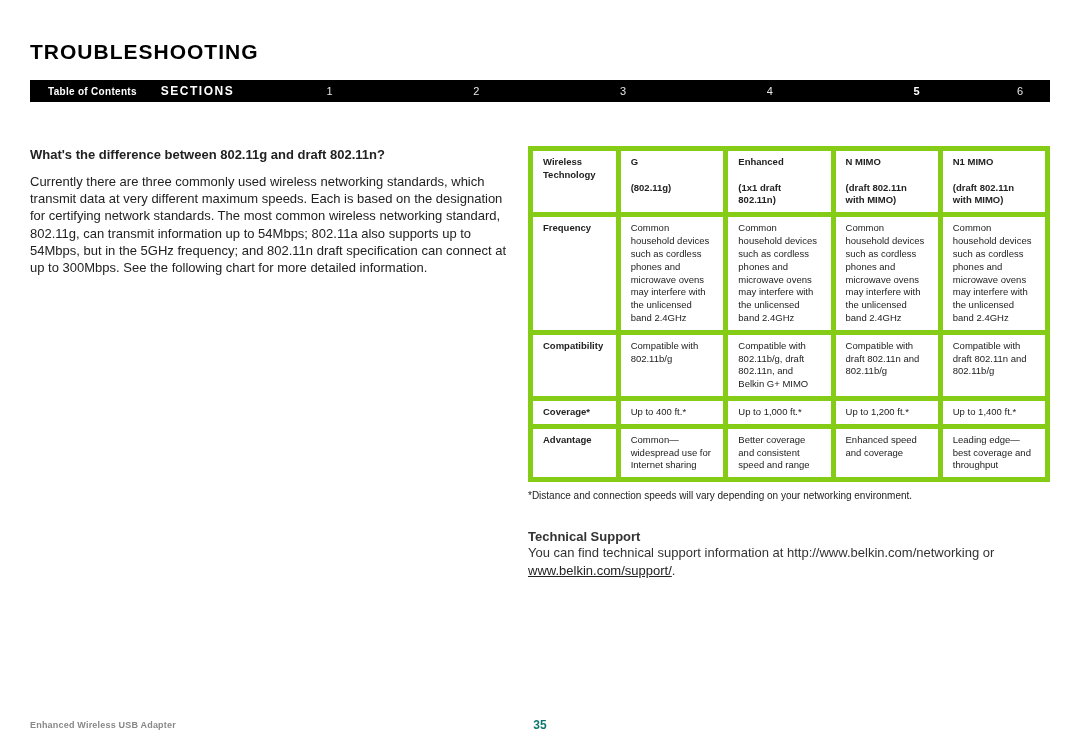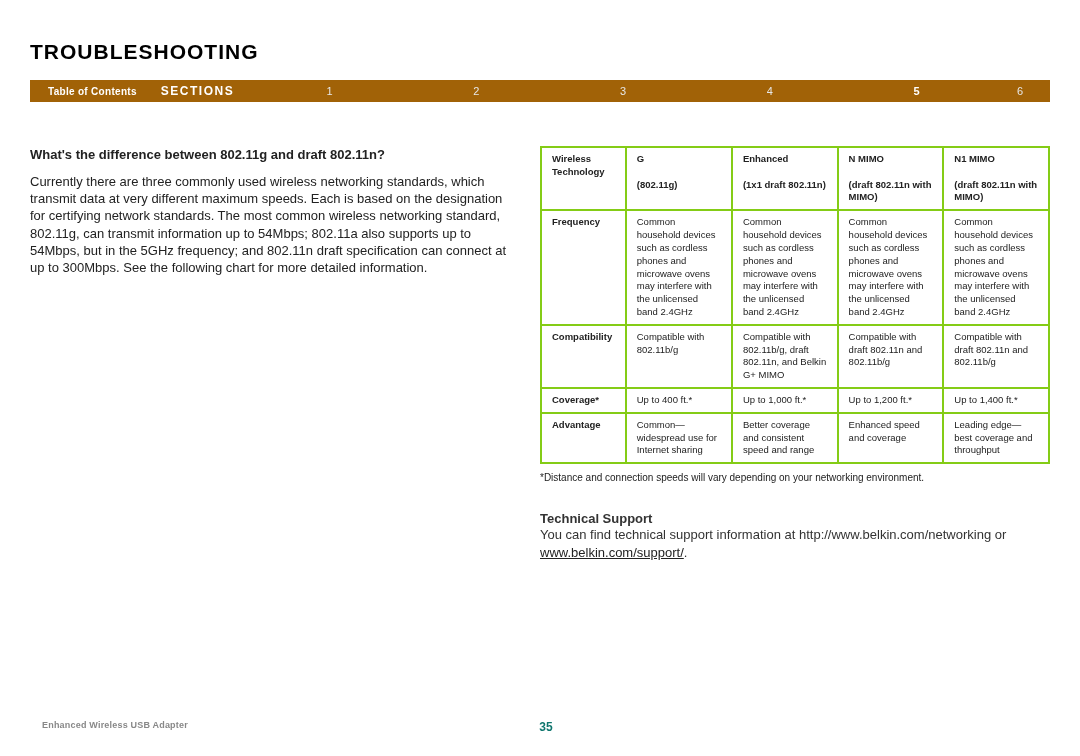--- a/index.html
+++ b/index.html
@@ -1,38 +1,38 @@
 <!DOCTYPE html>
 <html><head>
 <meta charset="utf-8">
 <style>
   *{box-sizing:border-box;margin:0;padding:0}
   body{width:1080px;height:756px;font-family:Arial,Helvetica,sans-serif;color:#333;background:#fff;position:relative}
   .page{padding:40px 30px 30px 30px}
   .title{font-size:21px;font-weight:bold;letter-spacing:1px;color:#000000;margin-bottom:16px}
-  .nav-bar{background:#a16207;height:22px;display:flex;align-items:center;color:#fff;font-size:10px}
+  .nav-bar{background:#000000;height:22px;display:flex;align-items:center;color:#fff;font-size:10px}
   .nav-toc{padding:0 18px;font-weight:bold;letter-spacing:.3px}
   .nav-sections{font-weight:bold;font-size:12px;letter-spacing:1.5px;padding:0 22px 0 6px}
   .nav-nums{display:flex;flex:1}
   .nav-num{flex:1;text-align:center;font-size:11px;color:#e7e7e7}
   .nav-num.active{color:#fff;font-weight:bold}
   .nav-num.last{flex:0 0 60px}
-  .content{display:flex;margin-top:44px;gap:20px}
+  .content{display:flex;margin-top:44px;gap:8px}
   .left{flex:0 0 490px;font-size:13px;line-height:1.32;color:#222}
   .q{font-weight:bold;font-size:13px;margin-bottom:10px}
   .right{flex:1}
   table{border-collapse:collapse;width:100%;font-size:9.5px;line-height:1.35;color:#222}
-  td{border:2px solid #84cc16;padding:5px 10px;vertical-align:top}
+  td{border:5px solid #84cc16;padding:5px 10px;vertical-align:top}
   td.h{font-weight:bold}
   .footnote{font-size:10px;margin-top:8px;color:#222}
   .tech{margin-top:28px}
   .tech-h{font-weight:bold;font-size:13px;}
   .tech-p{font-size:13px;line-height:1.35}
   .link{text-decoration:underline;color:#222}
-  .footer{position:absolute;bottom:26px;left:42px;right:30px;display:flex;font-size:9px;color:#888}
+  .footer{position:absolute;bottom:26px;left:30px;right:30px;display:flex;align-items:center;font-size:9px;color:#888}
   .footer-title{font-weight:bold;letter-spacing:.2px}
   .pagenum{position:absolute;left:50%;transform:translateX(-50%);font-size:12px;font-weight:bold;color:#0f766e}
 </style>
 </head>
 <body>
 
 <div class="page">
   <div class="title">TROUBLESHOOTING</div>
 
   <div class="nav-bar">

